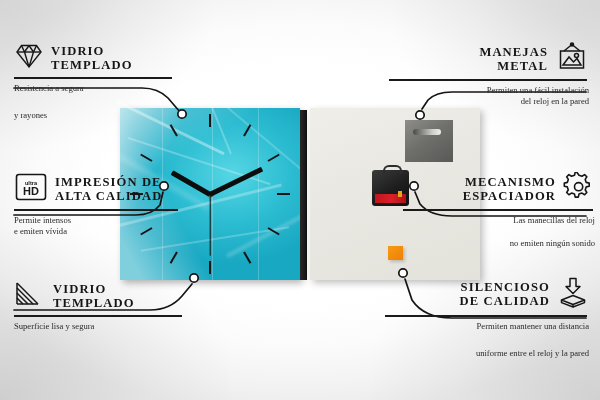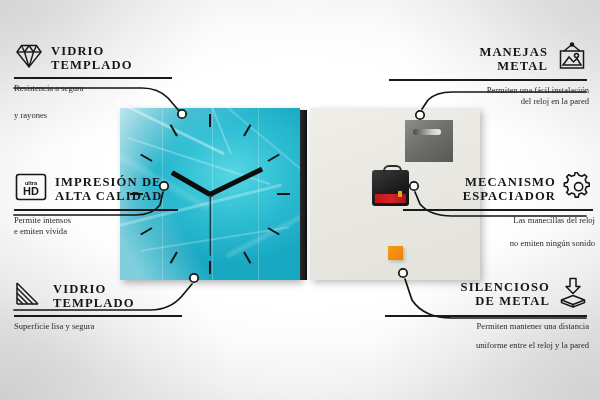--- a/index.html
+++ b/index.html
@@ -275,31 +275,31 @@
     </div>
     <div class="co-rule" style="width:190px"></div>
     <div class="co-desc">Las manecillas del reloj</div>
     <div class="co-desc" style="margin-top:12px">no emiten ningún sonido</div>
   </div>
 
   <div class="callout right" style="right:14px;top:276px;width:204px;">
     <div class="co-head">
       <span>
         <div class="co-title">SILENCIOSO</div>
-        <div class="co-title">DE METAL</div>
+        <div class="co-title">DE CALIDAD</div>
       </span>
       <span class="ic">
         <svg width="32" height="32" viewBox="0 0 32 32">
             <g stroke="#161616" stroke-width="1.5" fill="none" stroke-linejoin="round">
           <path d="M13 2.5 h6 v8 h4 l-7 7 l-7 -7 h4 z"></path>
           <path d="M16 19.5 L4.5 24 L16 28.5 L27.5 24 Z"></path>
           <path d="M4.5 24 v2.6 L16 31 v-2.5"></path>
           <path d="M27.5 24 v2.6 L16 31"></path>
         </g>
           </svg>
       </span>
     </div>
     <div class="co-rule" style="width:202px"></div>
     <div class="co-desc">Permiten mantener una distancia</div>
-    <div class="co-desc" style="margin-top:8px">uniforme entre el reloj y la pared</div>
+    <div class="co-desc" style="margin-top:16px">uniforme entre el reloj y la pared</div>
   </div>
 
 </div>
 
 </body></html>

